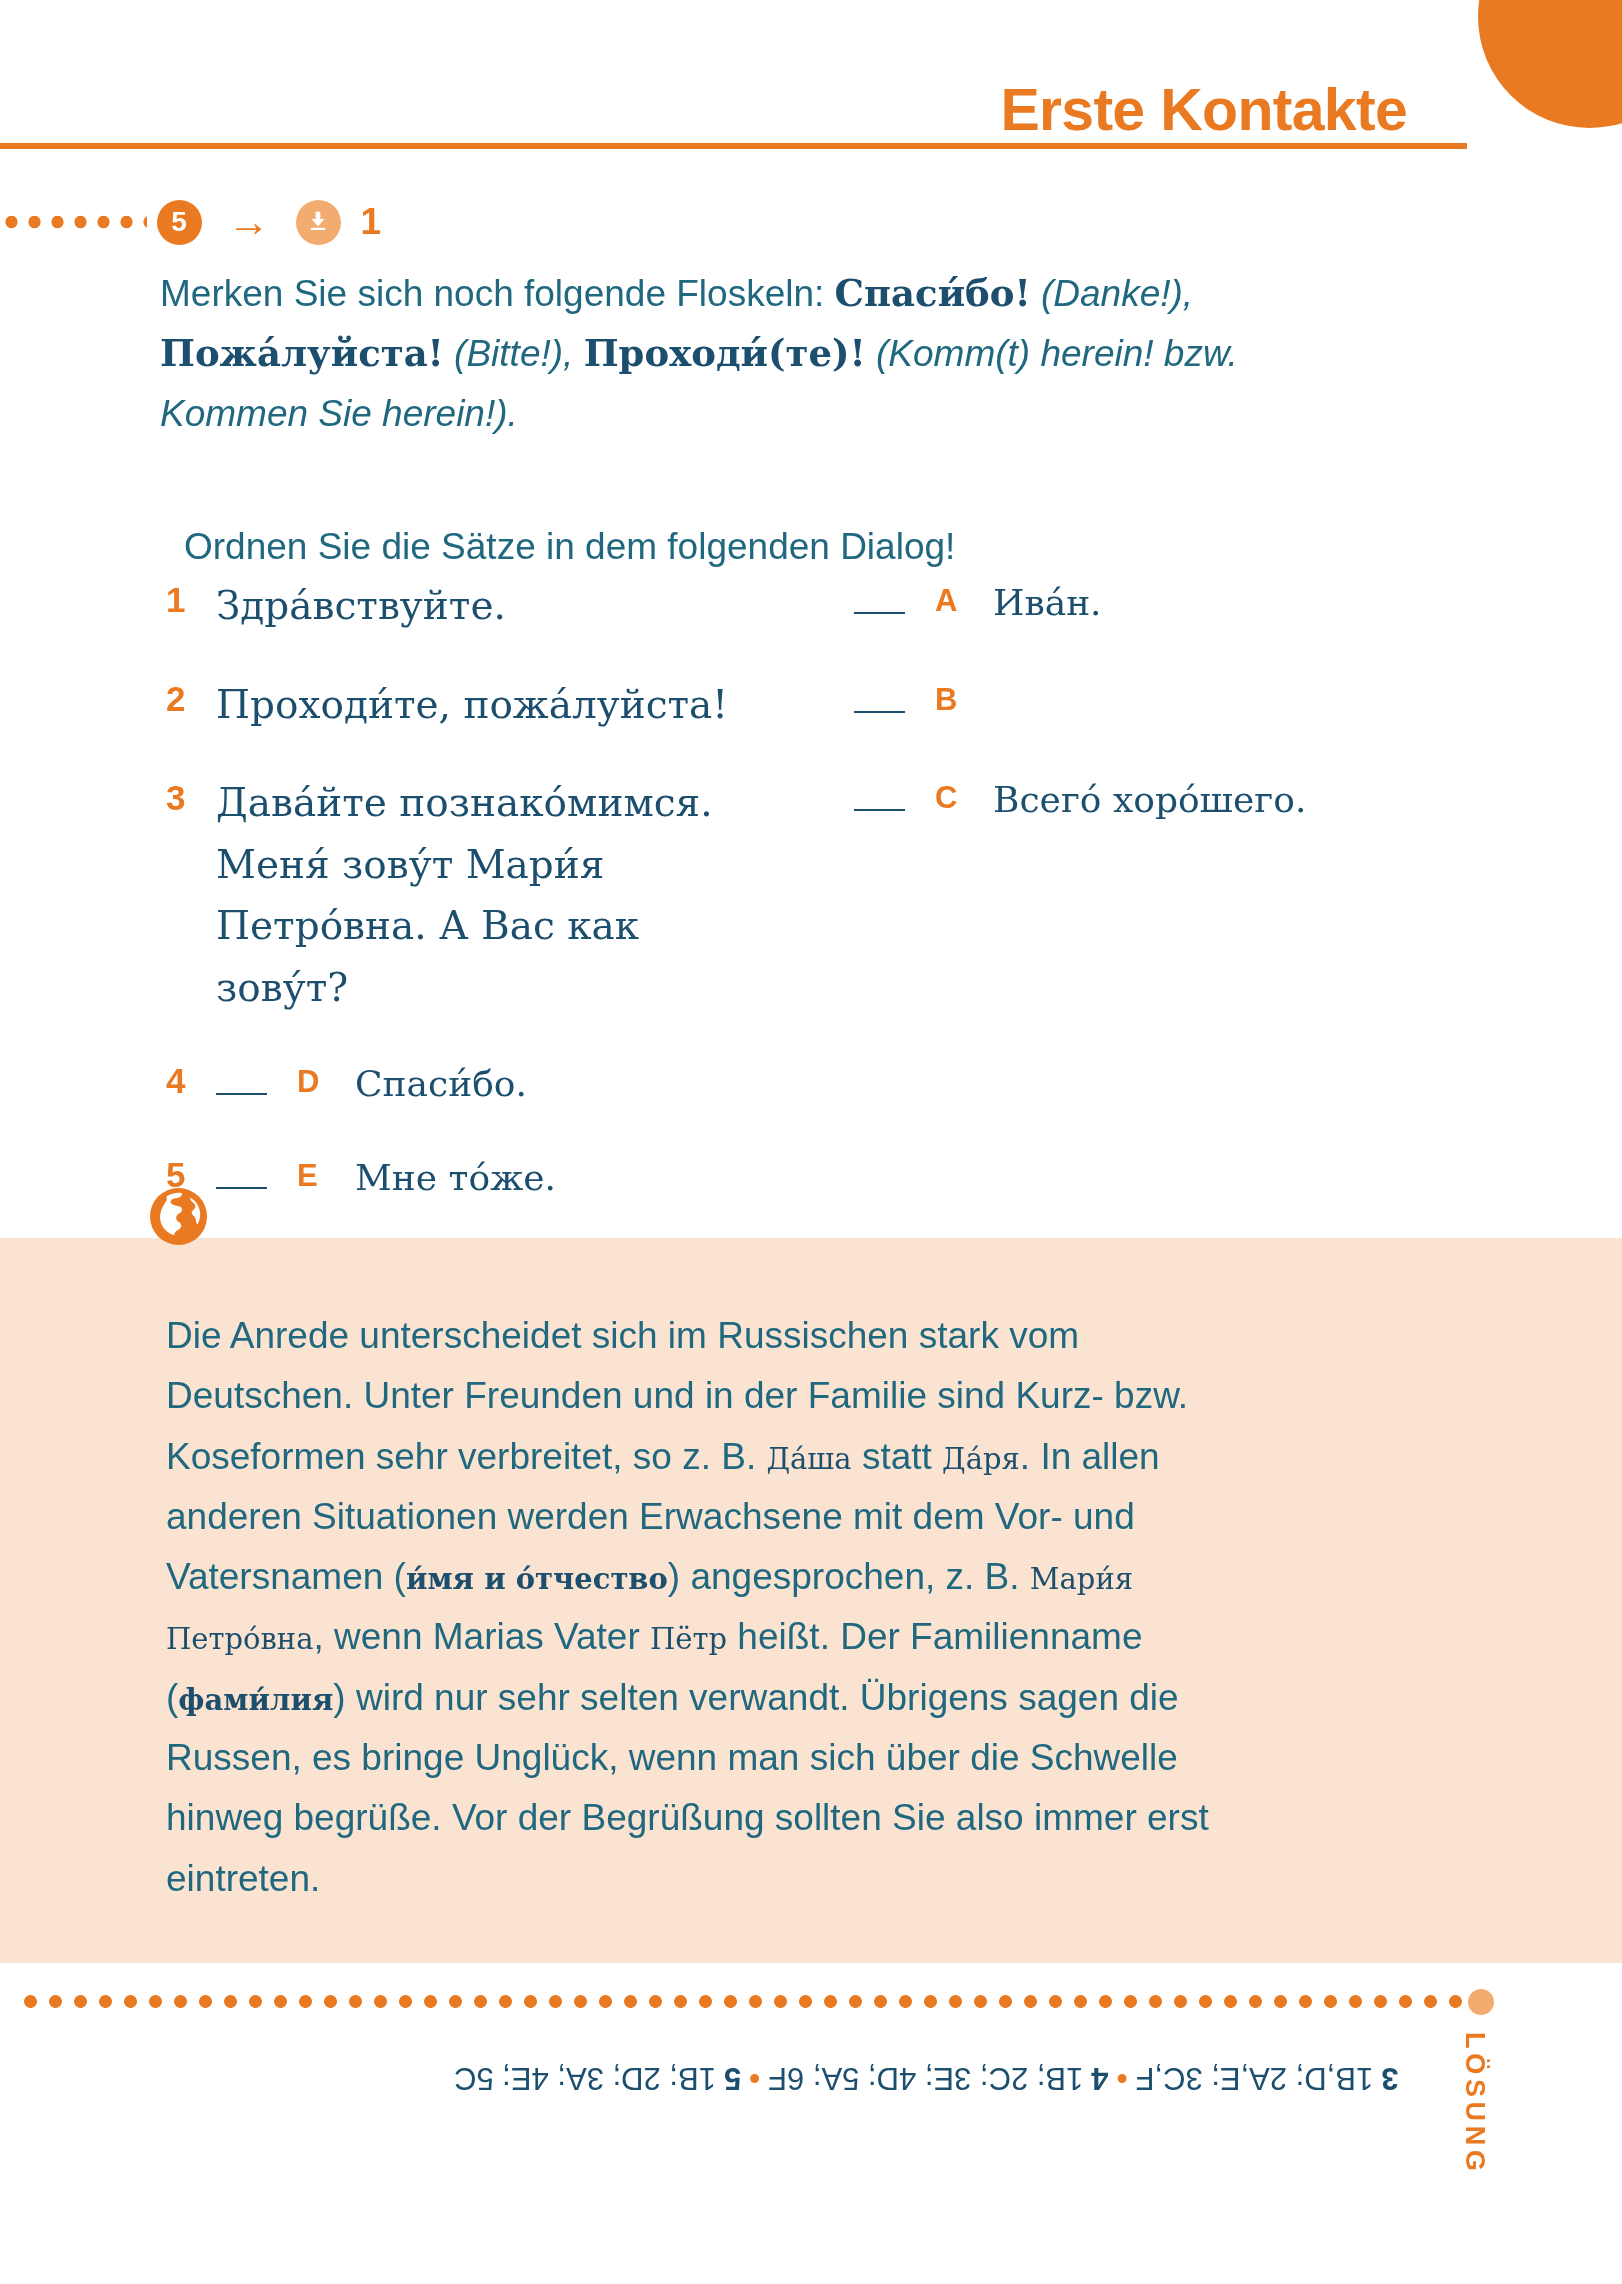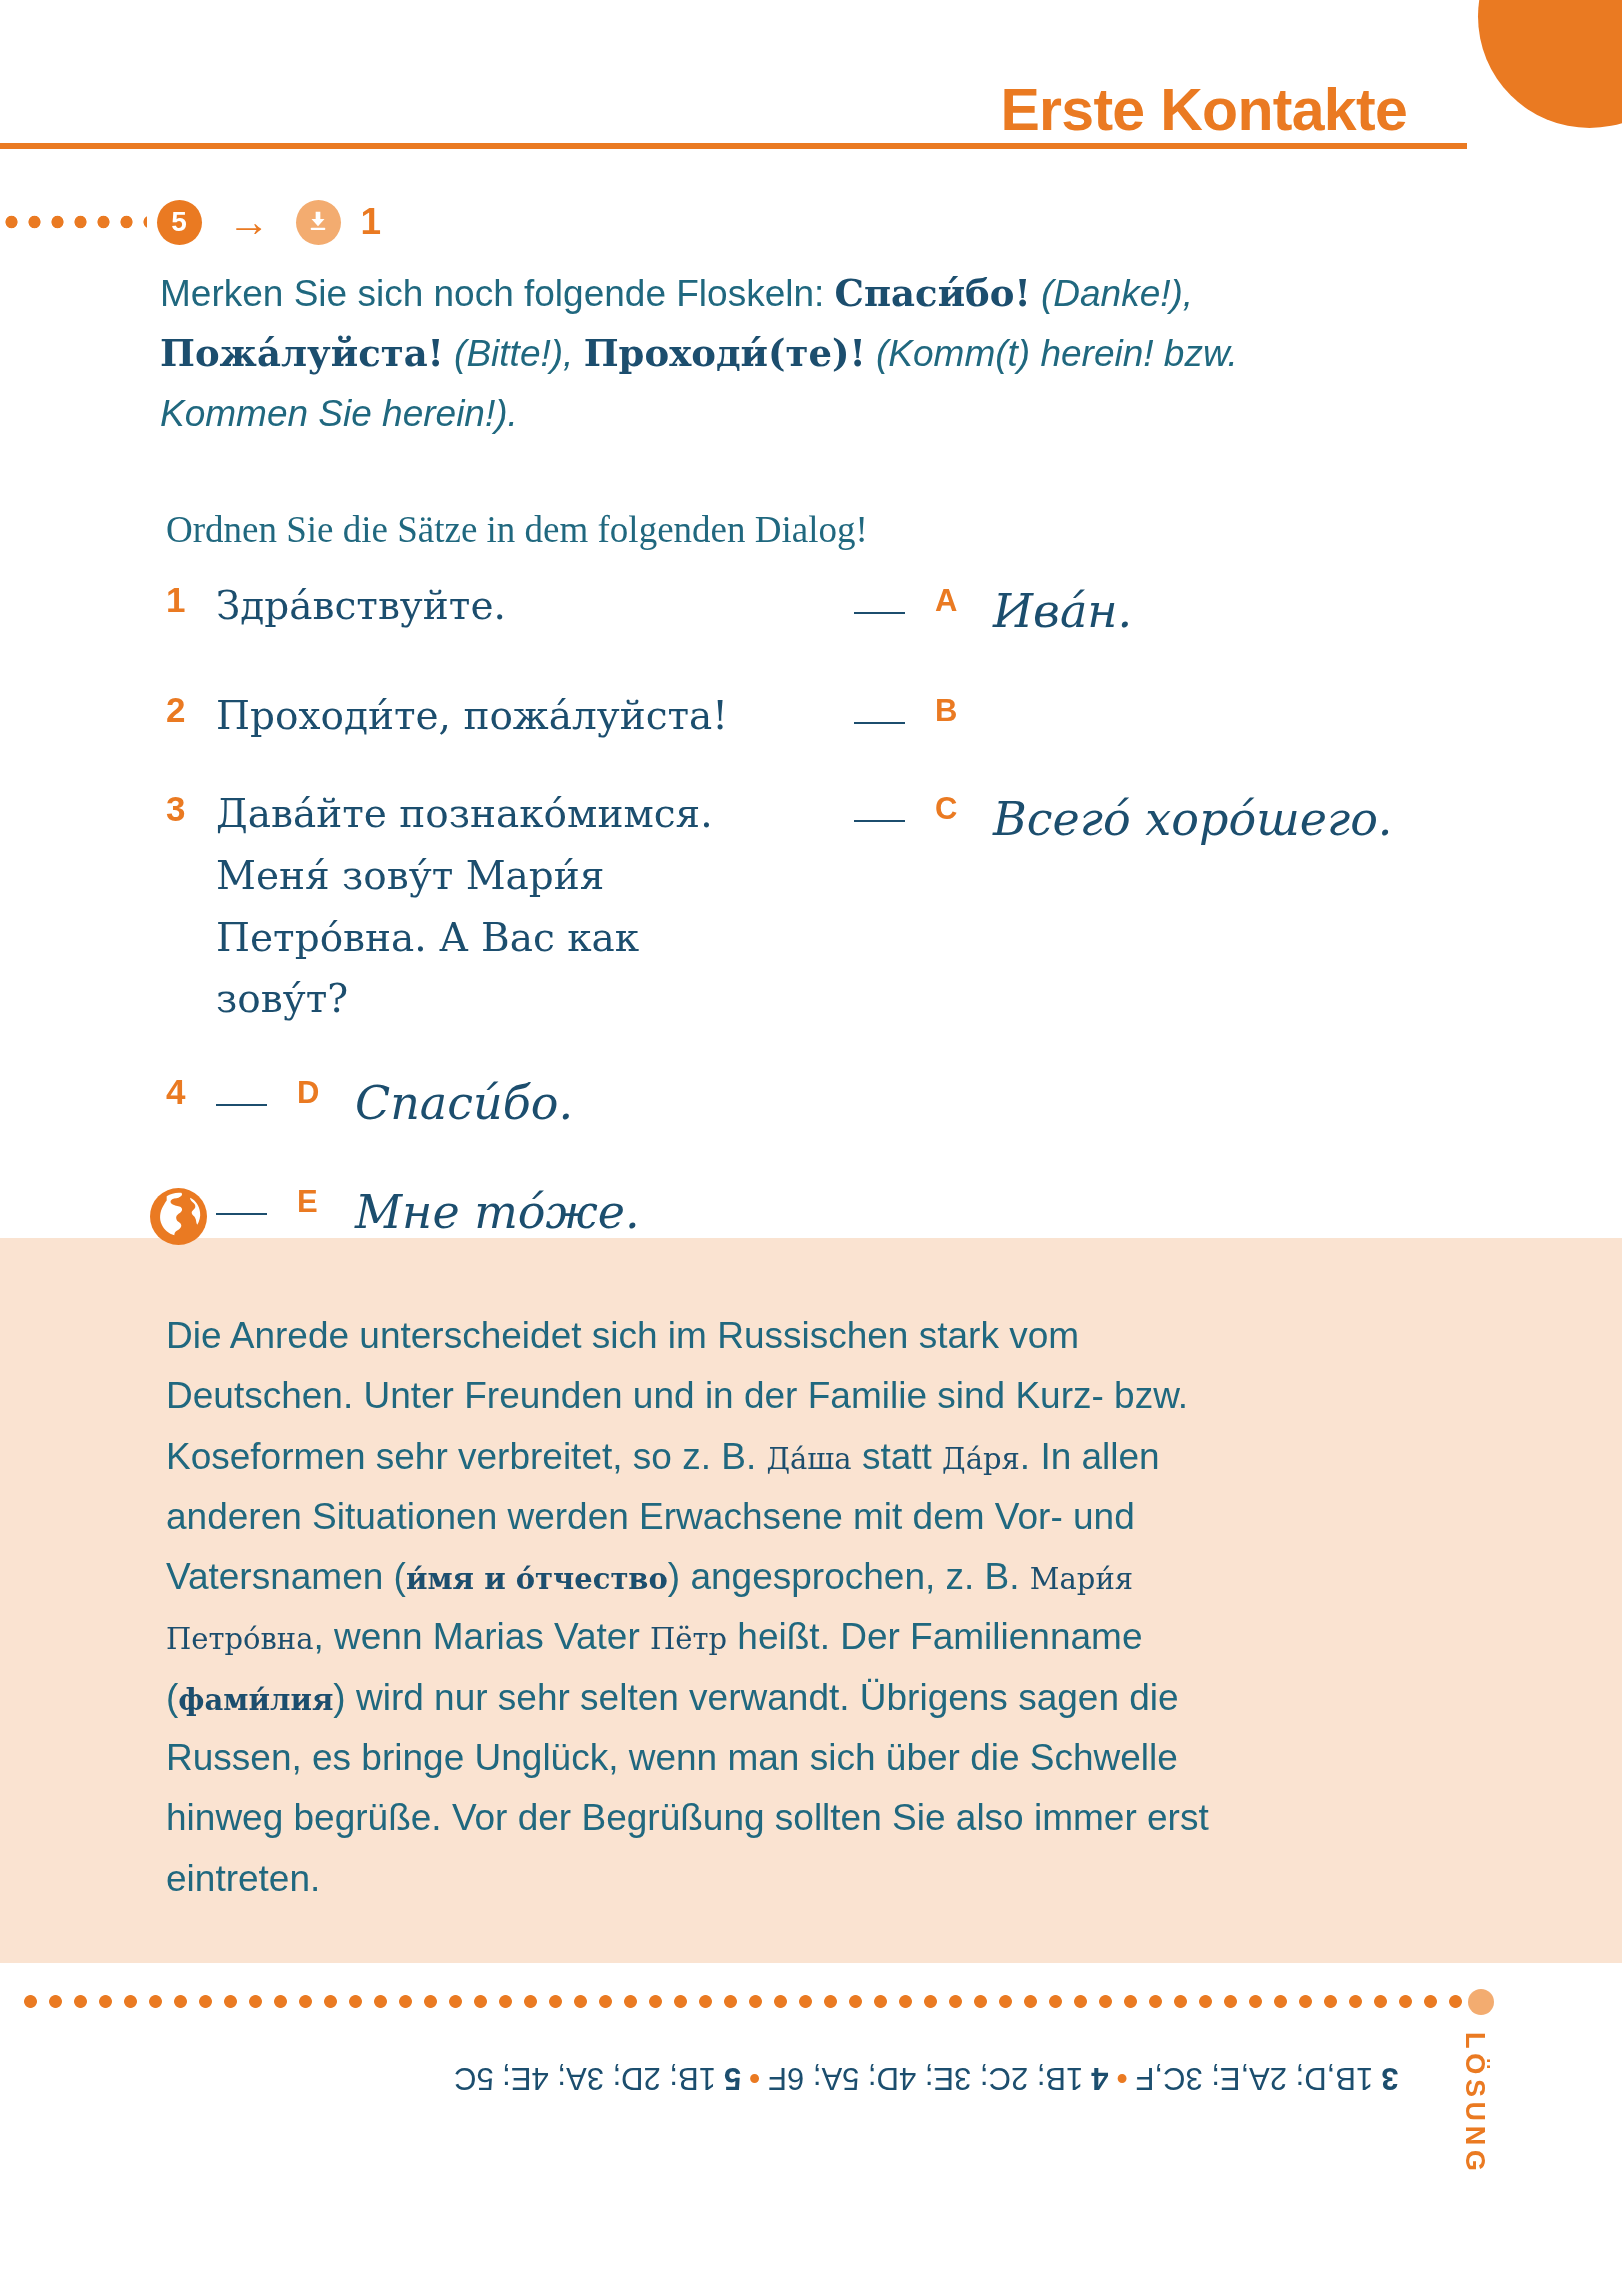--- a/index.html
+++ b/index.html
@@ -29,29 +29,29 @@
   .dl-badge{background:var(--orange-light);}
   .track{color:var(--orange);font-size:37px;font-weight:700;margin-left:20px;}
 
   
   .intro{position:absolute;top:264px;left:160px;width:1250px;margin:0;font-size:37px;line-height:1.62;}
   .cy{font-family:"DejaVu Serif","Liberation Serif",serif;color:var(--navy);}
   .b{font-weight:700;}
   .it{font-style:italic;}
 
   
-  .instruction{position:absolute;top:508px;left:166px;margin:0;font-size:37px;font-family:Liberation Serif, serif;}
+  .instruction{position:absolute;top:508px;left:166px;margin:18px;font-size:37px;}
   .dialog{position:absolute;top:575px;left:166px;width:1305px;}
   .row{display:flex;align-items:flex-start;margin-bottom:37px;}
   .num{width:50px;flex:none;font-size:35px;font-weight:700;color:var(--orange);padding-top:5.4px;}
   .left{width:638px;flex:none;font-size:39px;line-height:1.58;}
   .left .txt{display:inline-block;max-width:534px;}
   .blank{width:51px;flex:none;height:39px;border-bottom:2.7px solid var(--navy);margin-right:30px;}
   .letter{width:58px;flex:none;font-size:31px;font-weight:700;color:var(--orange);padding-top:8px;}
-  .right{font-size:46px;line-height:1.58;font-style:italic;}
+  .right{font-size:36px;line-height:1.58;}
 
   
   .globe{position:absolute;top:1188px;left:150px;width:57px;height:57px;z-index:2;}
   .info-box{position:absolute;top:1238px;left:0;width:1622px;height:725px;background:var(--peach);}
   .info-text{margin:0;padding:68px 162px 0 166px;font-size:37px;line-height:1.63;max-width:1372px;}
   .info-text .cy{font-size:29px;}
 
   
   .bottom-dots{position:absolute;top:1994px;left:17.6px;width:1444px;height:15px;background-image:radial-gradient(circle,var(--orange) 6px,transparent 6.8px);background-size:25px 15px;background-repeat:repeat-x;background-position:0 center;}
   .losung-dot{position:absolute;top:1989px;left:1468px;width:26px;height:26px;border-radius:50%;background:var(--orange-light);}

